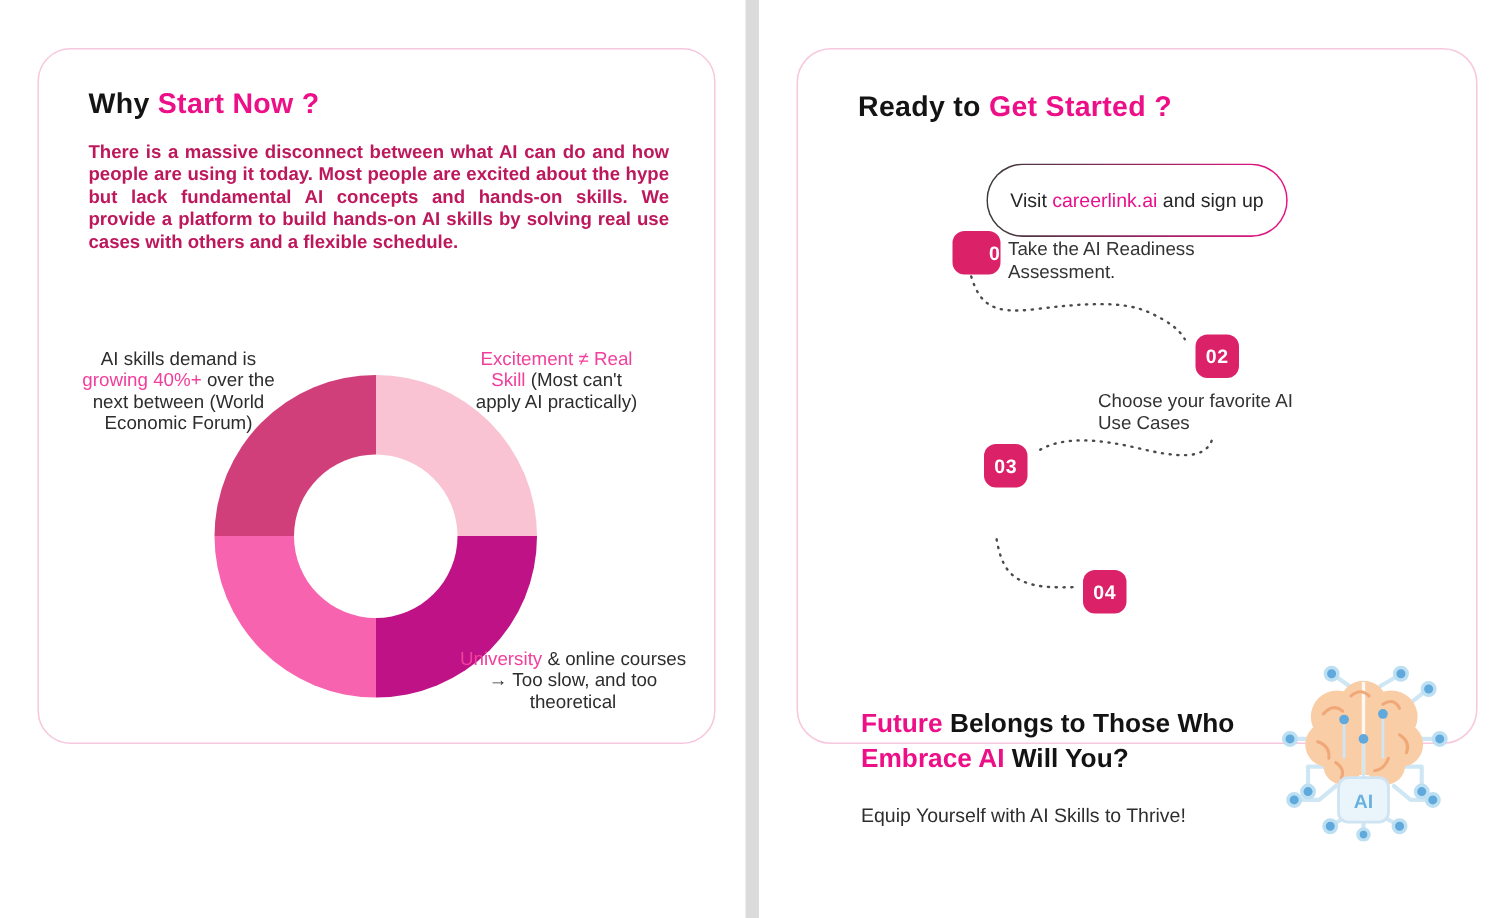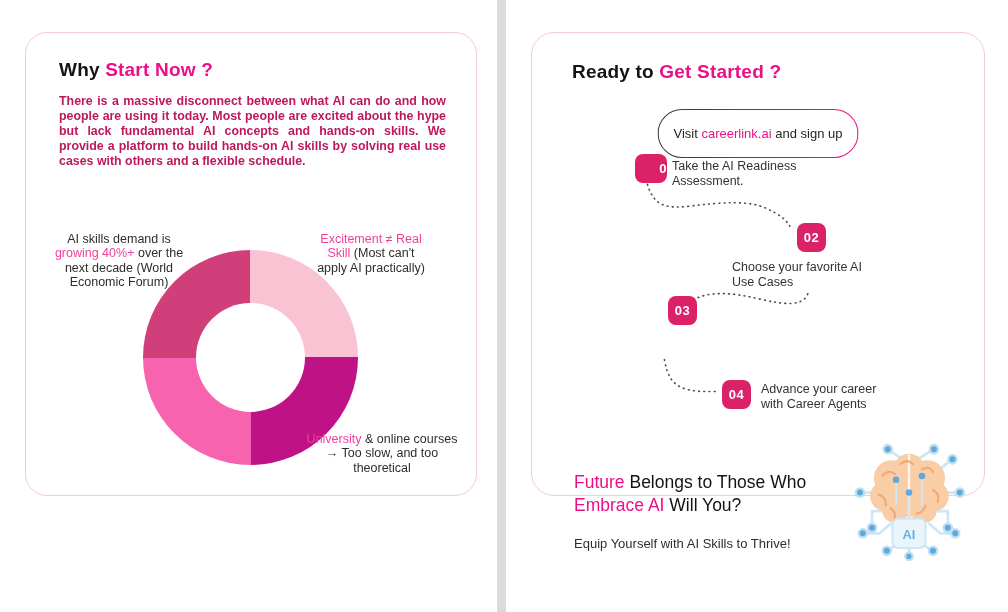--- a/index.html
+++ b/index.html
@@ -65,34 +65,34 @@
   }
   .pill .link { color:#E8118C; cursor:pointer; }
   .badge {
     position:absolute; width:29px; height:29px;
     background:#DB2168; color:#fff; border-radius:8px;
     display:flex; align-items:center; justify-content:center;
     font-size:13px; font-weight:700; letter-spacing:.5px;
   }
   .badge-1 { left:103px; top:121px;padding-left:32px; }
   .badge-2 { left:265px; top:190px; }
-  .badge-3 { left:136px; top:263px; }
+  .badge-3 { left:124px; top:263px; }
   .badge-4 { left:190px; top:347px; }
   .slabel {
     position:absolute; font-size:12.5px; line-height:1.18;
     color:#333; text-align:left; font-weight:500;
   }
   .slabel-1 { left:140px; top:126px; width:138px; }
   .slabel-2 { left:200px; top:227px; width:150px; }
   .slabel-3 { left:71px;  top:300px; width:158px; }
   .slabel-4 { left:229px; top:349px; width:130px; }
   .connectors { position:absolute; inset:0; pointer-events:none; }
   .headline {
     position:absolute; left:42px; top:438px; width:302px;
-    font-size:17.5px; font-weight:400; line-height:1.3; color:#131313;
+    font-size:17.5px; font-weight:700; line-height:1.3; color:#131313;
   }
   .subline {
     position:absolute; left:42px; top:503px;
     font-size:13px; font-weight:500; color:#2E2E2E; white-space:nowrap;
   }
   .brain-icon { position:absolute; left:316px; top:406px; width:122px; height:122px; }
 </style>
 </head>
 <body>
 
@@ -105,21 +105,21 @@
     <span class="pink">Start Now ?</span>
   </h2>
 
   <p class="para">There is a massive disconnect between what AI can do and how people are using it today. Most people are excited about the hype but lack fundamental AI concepts and hands-on skills. We provide a platform to build hands-on AI skills by solving real use cases with others and a flexible schedule.</p>
 
   <div class="donut" style="background: conic-gradient(rgb(249, 195, 211) 0%, rgb(249, 195, 211) 25%, rgb(190, 18, 134) 25%, rgb(190, 18, 134) 50%, rgb(247, 99, 174) 50%, rgb(247, 99, 174) 75%, rgb(209, 63, 123) 75%, rgb(209, 63, 123) 100%);"></div>
 
   <div class="dlabel dl-tl">
     <span>AI skills demand is</span>
     <span class="hl">growing 40%+</span>
-    <span>over the next decade (World Economic Forum)</span>
+    <span>over the next between (World Economic Forum)</span>
   </div>
 
   <div class="dlabel dl-tr">
     <span class="hl">Excitement ≠ Real Skill</span>
     <span>(Most can't apply AI practically)</span>
   </div>
 
 
   <div class="dlabel dl-br">
     <span class="hl">University</span>
@@ -150,21 +150,20 @@
 
   <div class="badge badge-1">01</div>
   <div class="slabel slabel-1">Take the AI Readiness Assessment.</div>
 
   <div class="badge badge-2">02</div>
   <div class="slabel slabel-2">Choose your favorite AI Use Cases</div>
 
   <div class="badge badge-3">03</div>
 
   <div class="badge badge-4">04</div>
-  <div class="slabel slabel-4">Advance your career with Career Agents</div>
 
   <div class="headline">
     <span class="pink">Future</span>
     <span>Belongs to Those Who</span>
     <span class="pink">Embrace AI</span>
     <span>Will You?</span>
   </div>
 
   <div class="subline">Equip Yourself with AI Skills to Thrive!</div>
 

